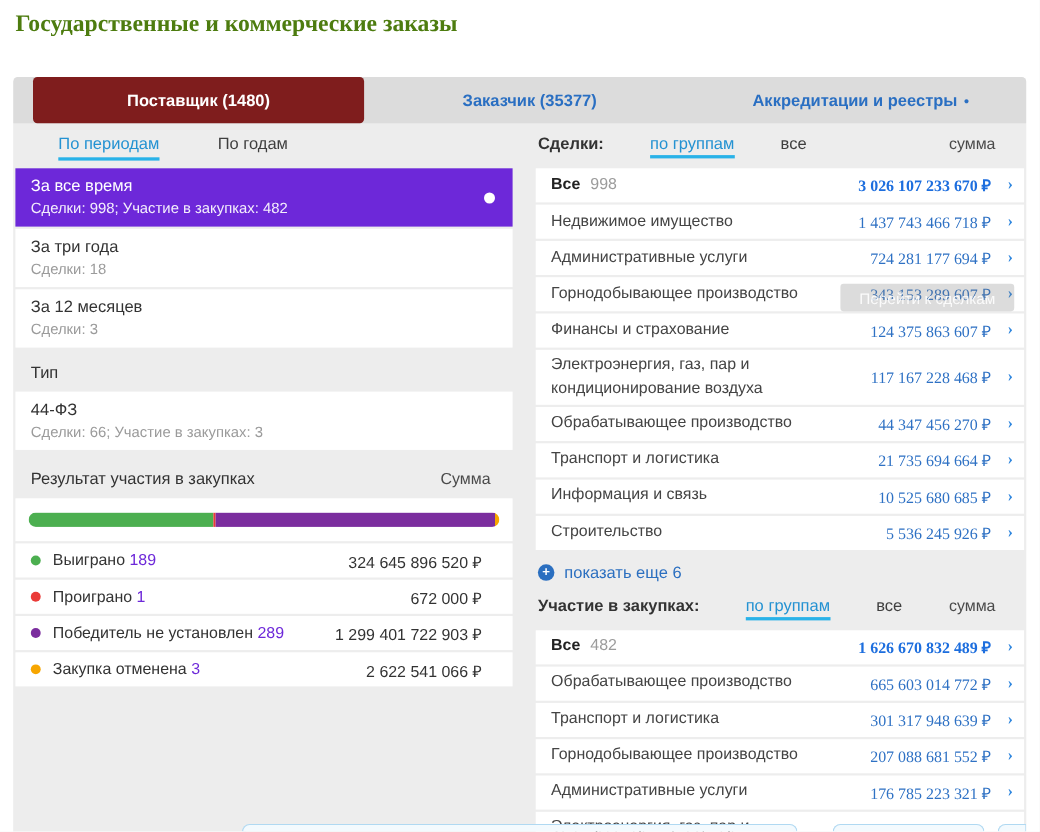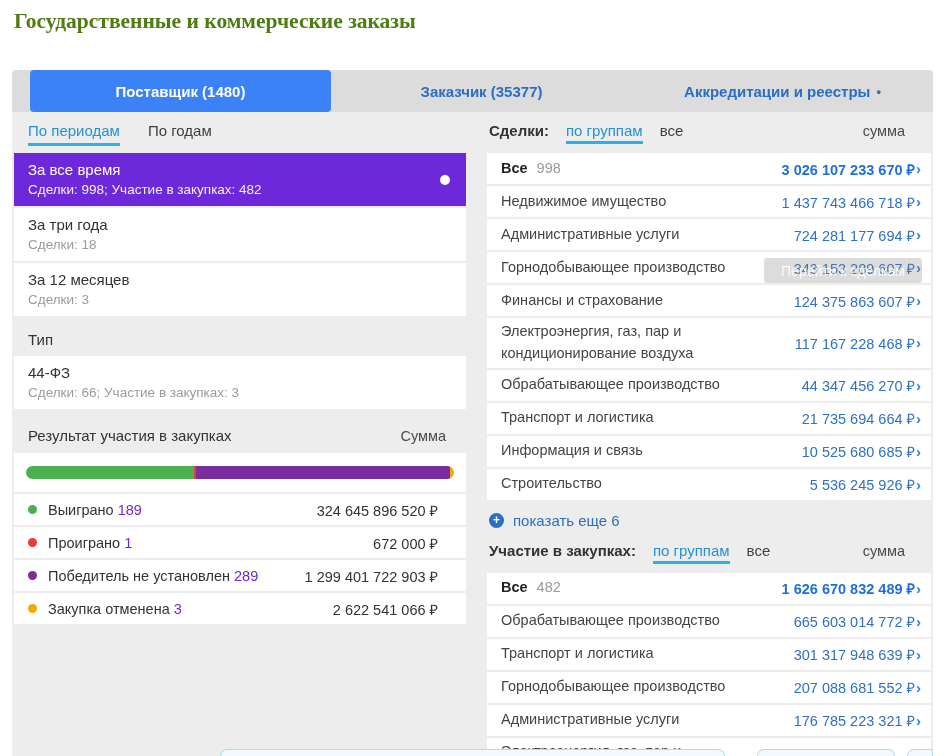--- a/index.html
+++ b/index.html
@@ -6,31 +6,31 @@
   html,body { width: 945px; height: 756px; overflow: hidden; background: #fff;
               font-family: "Liberation Sans", sans-serif; }
   .title { margin: 9px 0 0 14px; font-size: 21.5px; font-weight: 600; color: #4d7c0f; font-family: Liberation Serif, serif; }
 
   .panel { position: absolute; left: 12px; top: 70px; width: 921px; height: 686px;
            background: #ededed; overflow: hidden; border-radius: 4px 4px 0 0; }
 
   .tabbar { display: flex; height: 42px; background: #dcdcdc; border-radius: 4px 4px 0 0; }
   .tab { flex: 1; display: flex; align-items: center; justify-content: center; gap: 6px;
          font-size: 15px; font-weight: 700; color: #2a6fc2; cursor: pointer; }
-  .tab.active { background: #3b82f6; color: #fff; border-radius: 4px; margin-left: 18px; }
+  .tab.active { background: #7f1d1d; color: #fff; border-radius: 4px; margin-left: 18px; }
   .bullet { font-size: 13px; }
 
   .content { display: flex; padding: 8px 2px 0 2px; gap: 21px; }
   .col { display: flex; flex-direction: column; }
   .col.left { width: 452px; }
   .col.right { width: 444px; }
 
   
   .plinks { display: flex; gap: 28px; margin: 2px 0 7px 14px; font-size: 15px; height: 24px; }
-  .plink { color: #3f3f3f; cursor: pointer; }
+  .plink { color: #3f3f3f; cursor: pointer; margin-left: 25px; }
   .plink.active { color: #2492d2; border-bottom: 3px solid #29b2e8; padding-bottom: 2px; }
 
   .card { background: #fff; padding: 8px 14px 9px; margin-bottom: 2px; position: relative; cursor: pointer; }
   .ct { font-size: 15px; color: #333; margin-bottom: 4px; }
   .cs { font-size: 13.5px; color: #9b9b9b; }
   .card.selected { background: #6d28d9; }
   .card.selected .ct { color: #fff; }
   .card.selected .cs { color: rgba(255,255,255,0.92); }
   .wdot { position: absolute; right: 16px; top: 50%; margin-top: -5px; width: 10px; height: 10px;
           border-radius: 50%; background: #fff; }
@@ -54,22 +54,22 @@
   .rhead { display: flex; align-items: baseline; gap: 17px; margin: 2px 26px 7px 2px;
            font-size: 15px; height: 24px; }
   .rhead .rtitle { font-weight: 700; color: #333; }
   .rhead .rsumlab { margin-left: auto; color: #4a4a4a; font-size: 14.5px; }
   .rhead .plink { font-size: 15px; }
 
   .rrow { background: #fff; display: flex; align-items: center; min-height: 31px;
           padding: 3px 10px 3px 14px; margin-bottom: 2px; font-size: 14.5px; color: #444;
           cursor: pointer; }
   .rlabel { max-width: 59%; line-height: 1.5; }
-  .rsum { margin-left: auto; display: flex; align-items: center; gap: 1px;
-          color: #2e71c4; white-space: nowrap; }
+  .rsum { margin-left: auto; display: flex; align-items: center; gap: 15px;
+          color: #2e71c4; white-space: nowrap; font-family: Liberation Serif, serif; }
   .chev { color: #2e86de; font-size: 15px; font-weight: 700; line-height: 1; }
   .rrow.total .tl { font-weight: 700; color: #222; }
   .rrow.total .tc { color: #9b9b9b; margin-left: 9px; }
   .rrow.total .rsum { font-weight: 700; color: #1d6ede; }
 
   .showmore { display: flex; align-items: center; gap: 9px; margin: 10px 0 11px 2px;
               color: #2b6fc0; font-size: 15px; cursor: pointer; width: max-content; }
   .plus-icon { width: 15px; height: 15px; border-radius: 50%; background: #2b6fc0; color: #fff;
                display: flex; align-items: center; justify-content: center;
                font-size: 12px; font-weight: 700; line-height: 1; }

